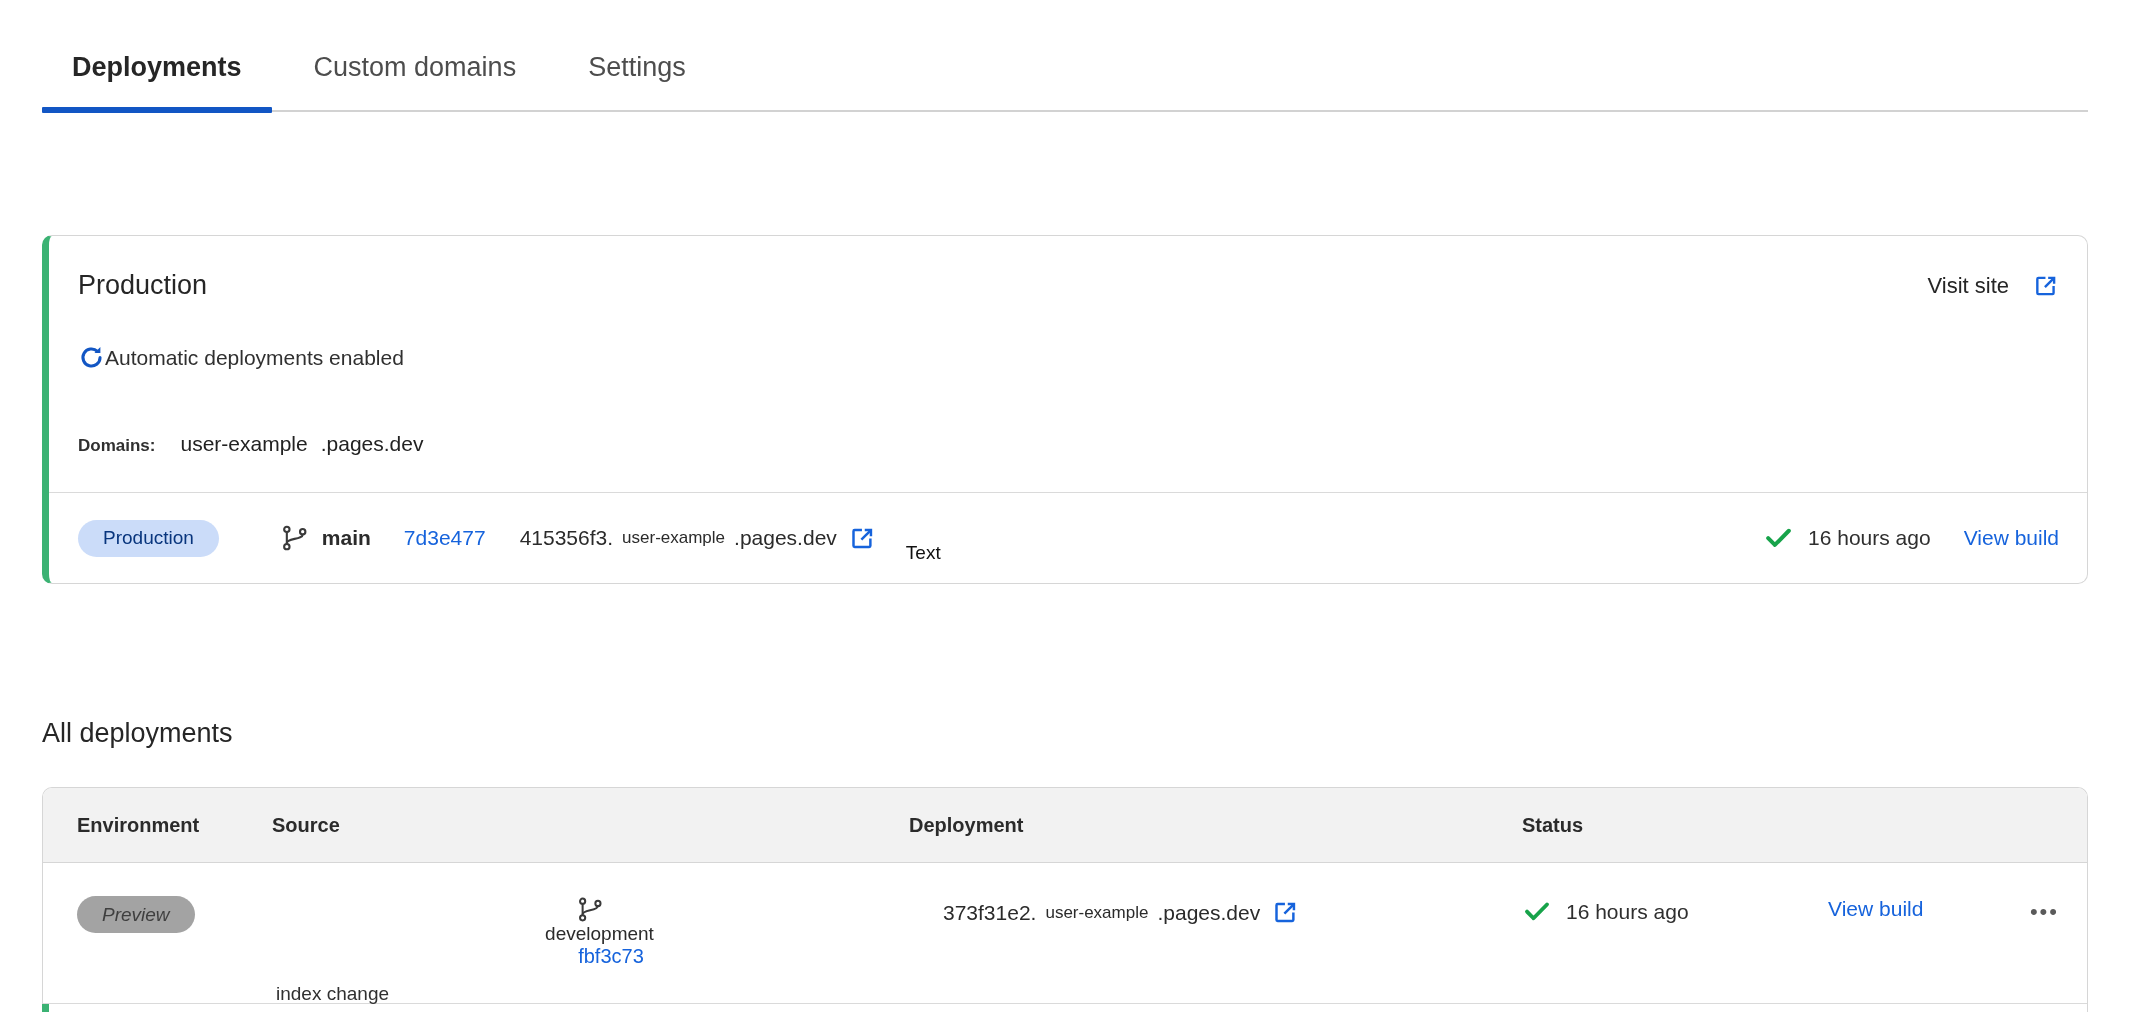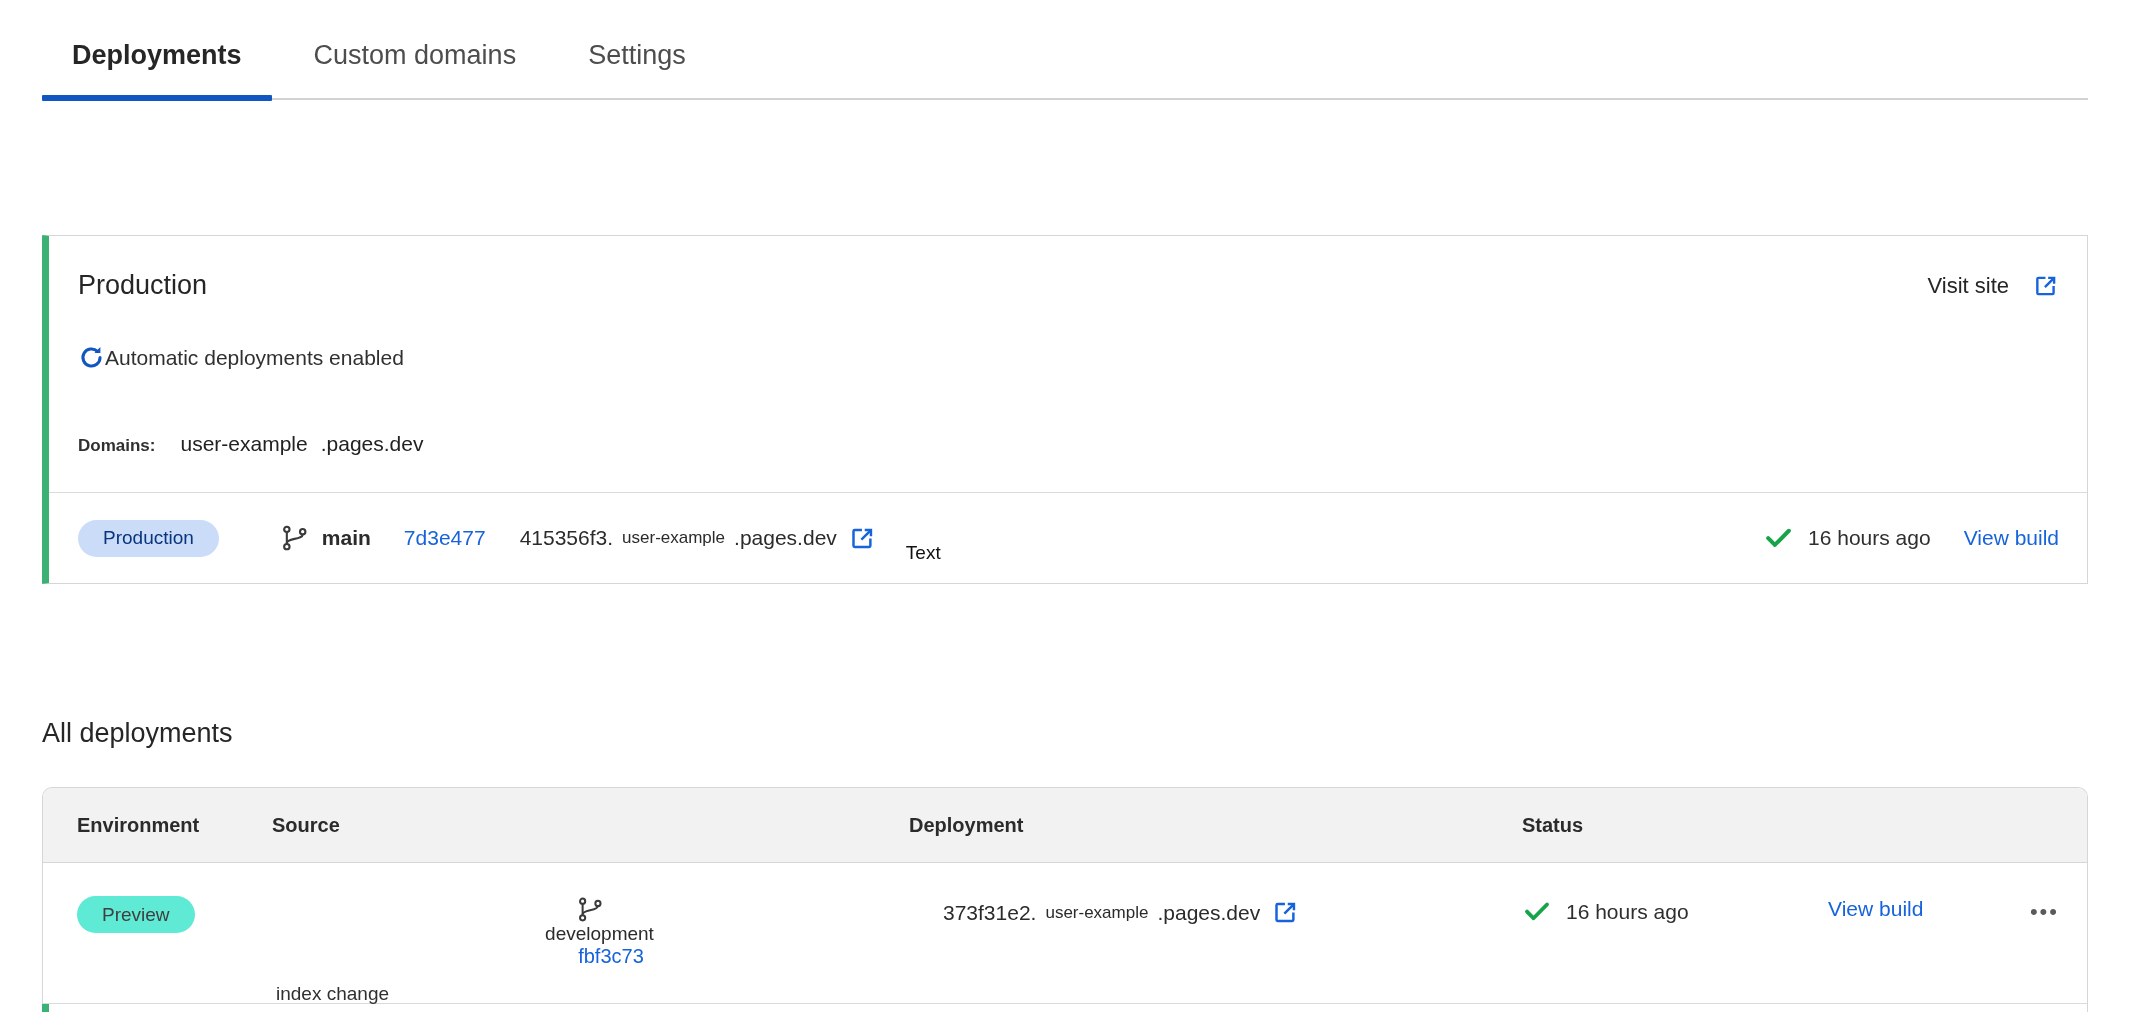--- a/index.html
+++ b/index.html
@@ -1,49 +1,49 @@
 <!DOCTYPE html>
 <html><head>
 <meta charset="utf-8">
 <style>
   * { margin:0; padding:0; box-sizing:border-box; }
   html,body { background:#ffffff; }
   body { font-family:"Liberation Sans", sans-serif; color:#2e2e2e; }
   .page { position:relative; width:2132px; height:1012px; background:#fff; overflow:hidden; }
 
   
-  .tabbar { position:absolute; left:42px; top:0; width:2046px; height:100px;
+  .tabbar { position:absolute; left:42px; top:0; width:2046px; height:112px;
             border-bottom:2px solid #d2d2d2; display:flex; align-items:flex-end; gap:12px; }
   .tab { position:relative; font-size:27px; color:#4d4d4d; padding:0 30px 27px 30px; cursor:pointer; }
   .tab.active { color:#262626; font-weight:700; }
   .tab.active::after { content:""; position:absolute; left:0; right:0; bottom:-3px; height:6px;
             background:#1256c4; border-radius:1px; }
 
   
   .prod-card { position:absolute; left:42px; top:235px; width:2046px; height:349px;
             background:#fff; border:1px solid #d6d6d6; border-left:7px solid #3bb273;
-            border-radius:1px; }
+            border-radius:10px; }
   .card-head { position:absolute; left:29px; right:28px; top:34px; display:flex;
             justify-content:space-between; align-items:center; }
   .card-title { font-size:27px; font-weight:500; color:#262626; }
   .visit-site { display:flex; align-items:center; gap:24px; font-size:22px; color:#262626; cursor:pointer; }
   .auto-row { position:absolute; left:29px; top:108px; display:flex; align-items:center; gap:0;
             font-size:21px; color:#303030; }
   .domains-row { position:absolute; left:29px; top:196px; display:flex; align-items:baseline; }
   .domains-label { font-size:17px; font-weight:600; color:#303030; }
   .domain-name { font-size:21px; margin-left:25px; color:#222; }
   .domain-suffix { font-size:21px; margin-left:13px; color:#222; }
 
   .prod-row { position:absolute; left:0; right:0; bottom:0; height:91px;
             border-top:1px solid #dadada; display:flex; align-items:center;
             padding:0 28px 0 29px; }
   .badge { display:inline-flex; align-items:center; justify-content:center;
             height:37px; border-radius:19px; font-size:19px; padding:0 25px; white-space:nowrap; }
   .badge.production { background:#cbdcf9; color:#08357d; }
-  .badge.preview { background:#5eead4; color:#3f3f3f; }
+  .badge.preview { background:#a3a3a3; color:#3f3f3f;font-style:italic; }
   .branch-wrap { display:flex; align-items:center; gap:13px; margin-left:62px; }
   .branch-name { font-size:21px; font-weight:700; color:#2b2b2b; }
   a.link, .link { color:#1663dc; text-decoration:none; cursor:pointer; }
   .commit-link { font-size:21px; margin-left:33px; }
   .dep-url { display:flex; align-items:center; margin-left:34px; }
   .dep-prefix { font-size:21px; color:#2b2b2b; }
   .dep-name { font-size:17px; color:#2b2b2b; margin-left:9px; }
   .dep-suffix { font-size:21px; color:#2b2b2b; margin-left:9px; }
   .dep-url .ext { margin-left:12px; cursor:pointer; }
   .note { font-size:19px; color:#111; margin-left:30px; transform:translateY(15px); }

